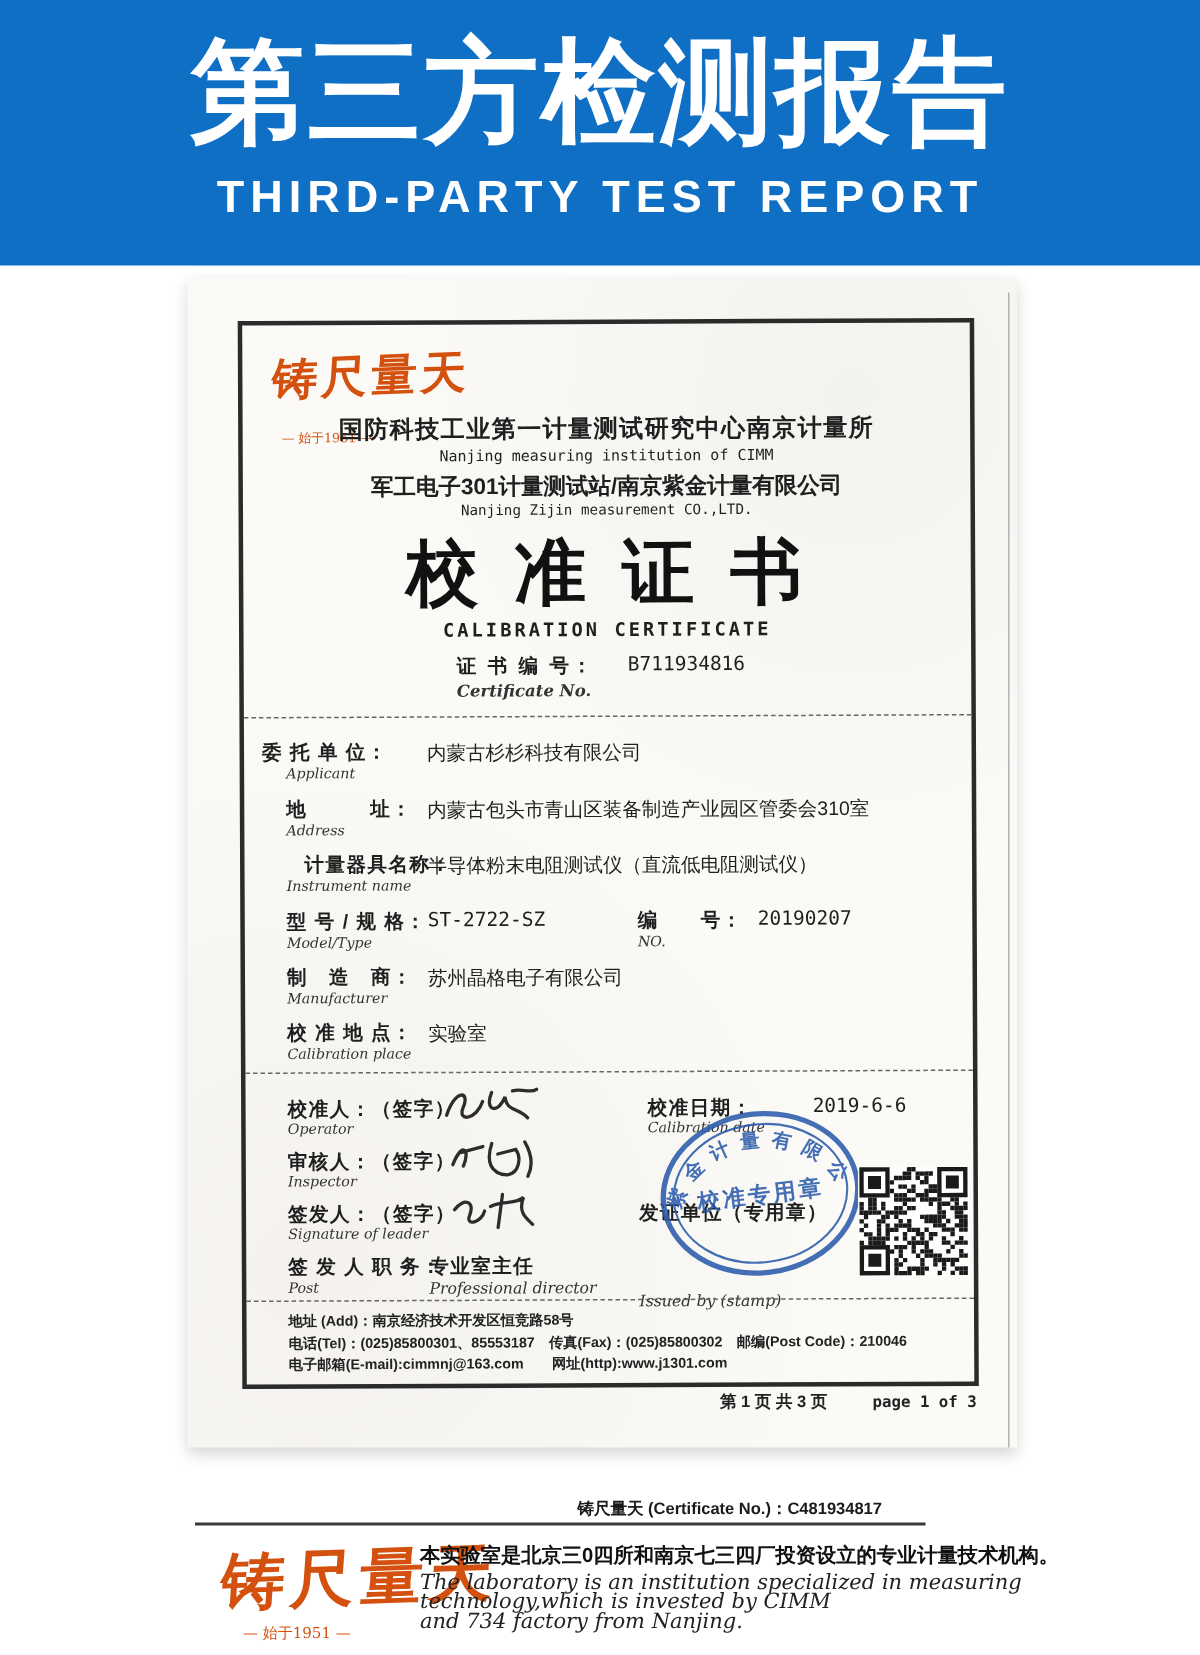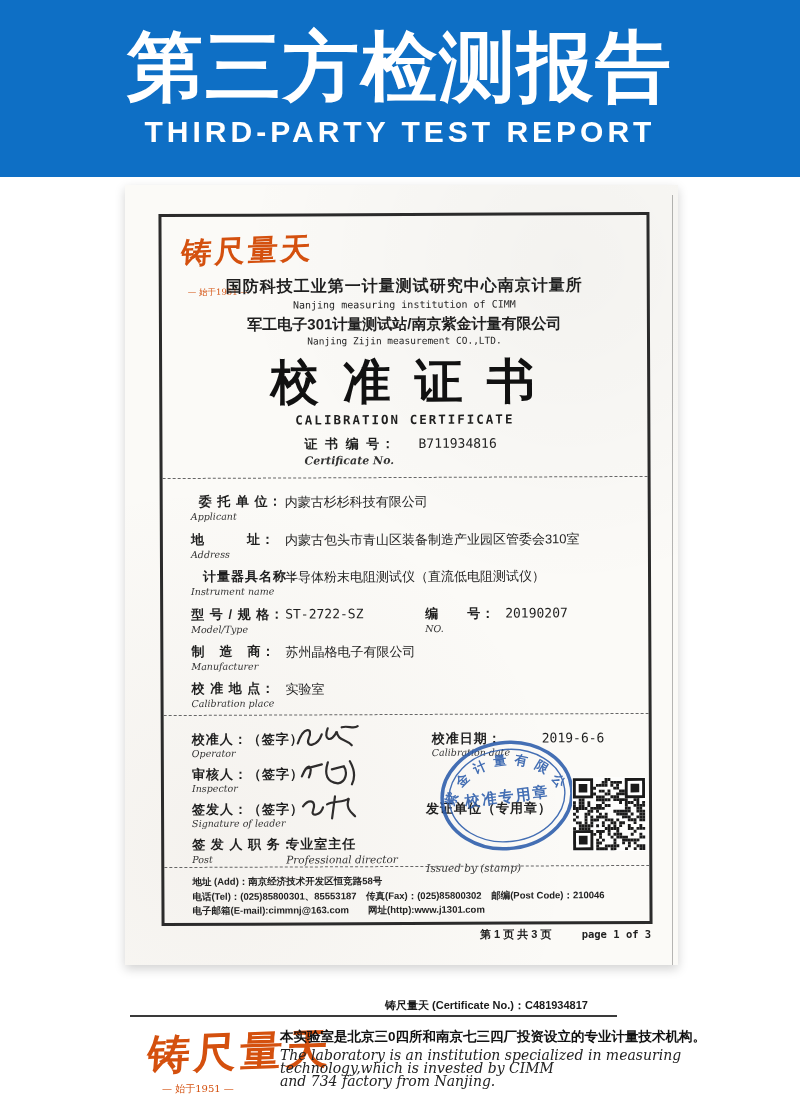--- a/index.html
+++ b/index.html
@@ -8,21 +8,21 @@
   }
   *{margin:0;padding:0;box-sizing:border-box;}
   body{background:#ffffff;font-family:"Liberation Sans",sans-serif;color:var(--ink);}
   .page{position:relative;width:800px;height:1103px;background:#ffffff;overflow:hidden;}
   .abs{position:absolute;}
 
   
   .banner{position:absolute;left:0;top:0;width:800px;height:177px;background:var(--banner-bg);
           display:flex;flex-direction:column;align-items:center;justify-content:center;}
   .banner-title{font-size:76px;font-weight:900;color:var(--banner-text);letter-spacing:2px;line-height:1;
-                font-family:Liberation Serif, serif;}
+                font-family:Liberation Mono, monospace;}
   .banner-sub{font-size:30px;font-weight:800;color:var(--banner-text);letter-spacing:4px;margin-top:10px;
               font-family:"Liberation Sans",sans-serif;}
 
   
   .photo{position:absolute;left:125px;top:185px;width:553px;height:780px;background:var(--paper);
          box-shadow:0 4px 10px rgba(0,0,0,.18);
          background-image:radial-gradient(circle at 80% 10%,rgba(0,0,0,.03),transparent 40%),
                           radial-gradient(circle at 15% 85%,rgba(120,90,70,.05),transparent 45%);}
   .photo::after{content:'';position:absolute;right:5px;top:10px;bottom:0;width:1px;background:rgba(0,0,0,.28);}
   .frame{position:absolute;left:35px;top:28px;width:491px;height:712px;border:3px solid #2b2b2b;
@@ -86,21 +86,21 @@
 
       <div class="abs center-line big-title" style="top:134px;">校准证书</div>
       <div class="abs center-line mono" style="top:196px;font-size:12.5px;letter-spacing:2px;font-weight:bold;">CALIBRATION CERTIFICATE</div>
 
       <div class="abs cn-label" style="left:142px;top:219px;letter-spacing:2px;">证 书 编 号：</div>
       <div class="abs mono" style="left:256px;top:220px;font-size:13px;">B711934816</div>
       <div class="abs sub-en" style="left:142px;top:238px;font-size:11px;font-weight:bold;">Certificate No.</div>
 
       <div class="abs dash" style="top:261px;"></div>
 
-      <div class="abs cn-label" style="left:36px;top:276px;">委 托 单 位：</div>
+      <div class="abs cn-label" style="left:12px;top:276px;">委 托 单 位：</div>
       <div class="abs cn-value" style="left:122px;top:277px;">内蒙古杉杉科技有限公司</div>
       <div class="abs sub-en" style="left:28px;top:294px;">Applicant</div>
 
       <div class="abs cn-label" style="left:28px;top:314px;">地　　　址：</div>
       <div class="abs cn-value" style="left:122px;top:315px;">内蒙古包头市青山区装备制造产业园区管委会310室</div>
       <div class="abs sub-en" style="left:28px;top:332px;">Address</div>
 
       <div class="abs cn-label" style="left:28px;top:351px;margin-left:12px;">计量器具名称：</div>
       <div class="abs cn-value" style="left:122px;top:352px;">半导体粉末电阻测试仪（直流低电阻测试仪）</div>
       <div class="abs sub-en" style="left:28px;top:369px;">Instrument name</div>

